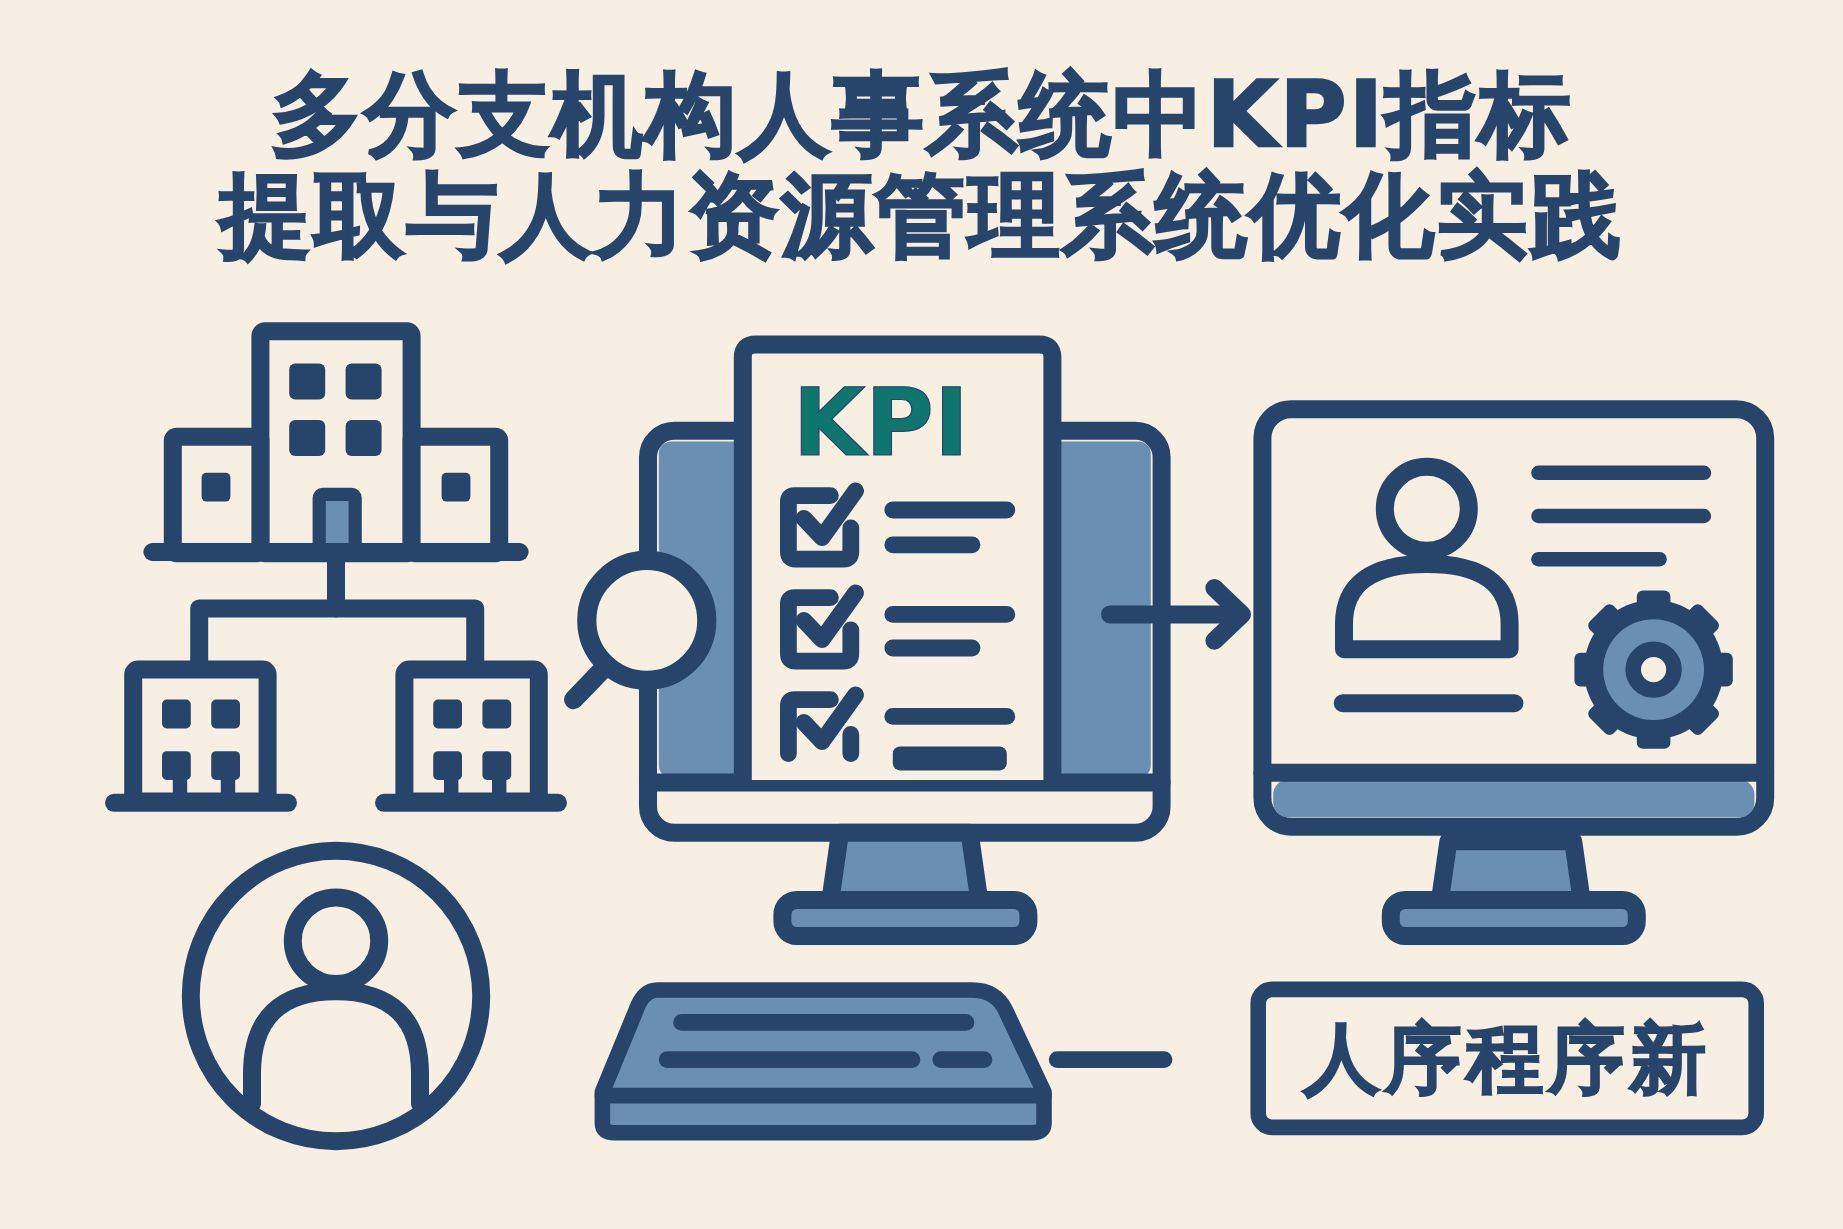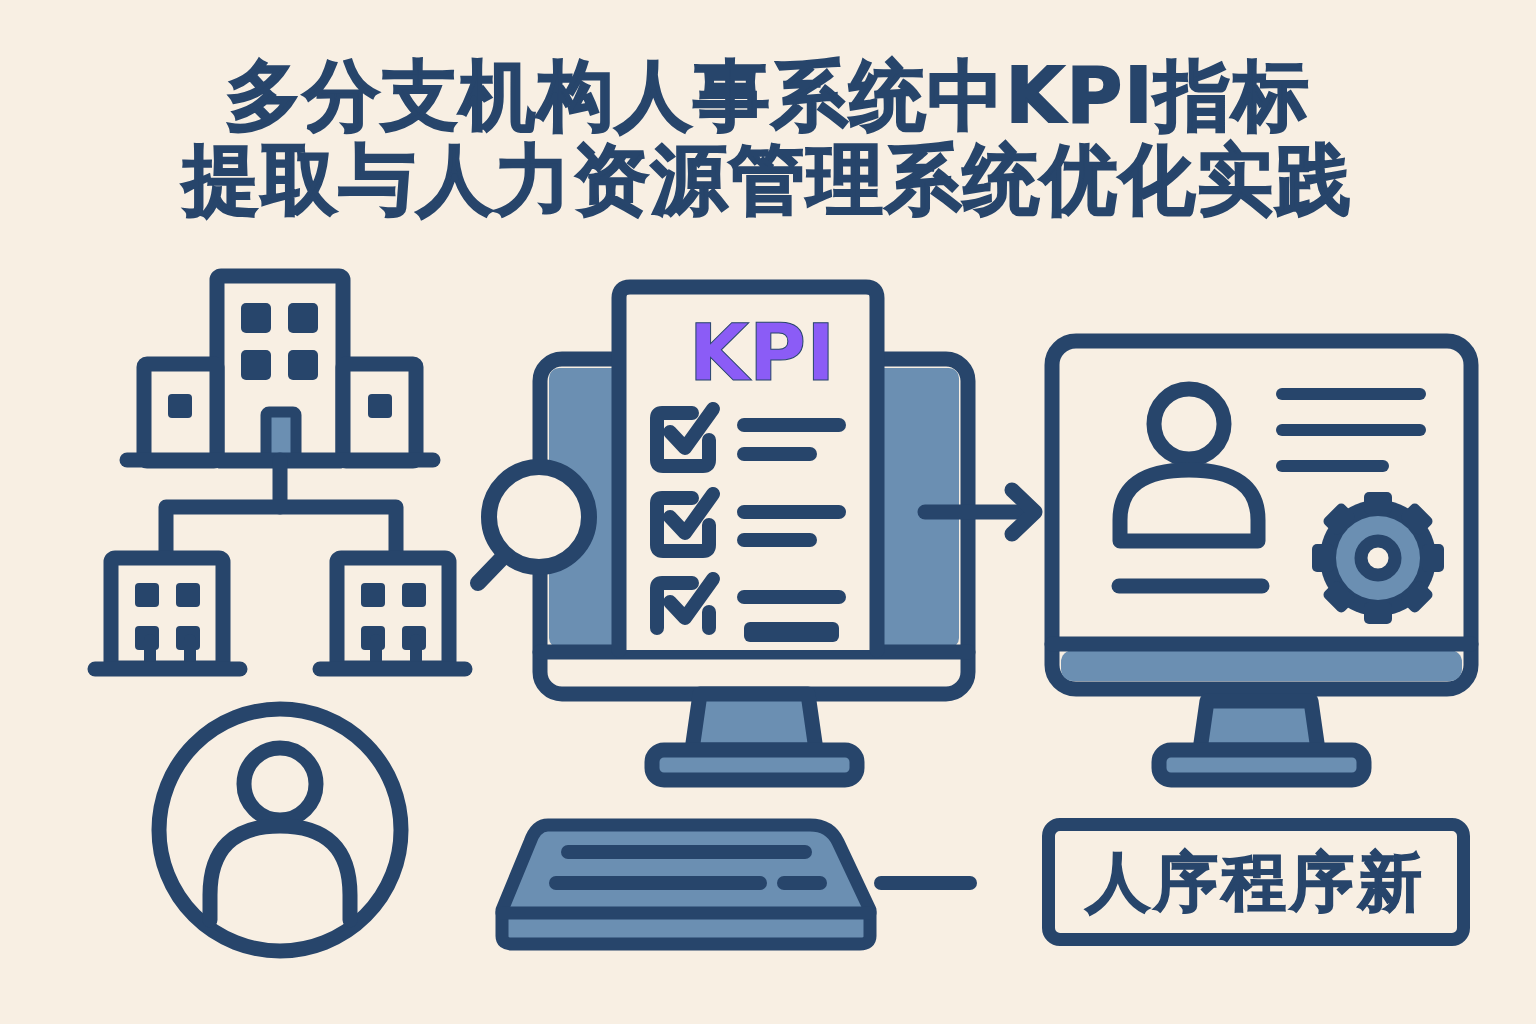--- a/index.html
+++ b/index.html
@@ -7,21 +7,21 @@
        font-family:"DejaVu Sans","Liberation Sans",sans-serif;}
   .title{position:absolute;left:0;width:1536px;text-align:center;color:#27456b;
          font-weight:bold;font-size:76px;letter-spacing:2px;line-height:1;
          -webkit-text-stroke:2px #27456b;}
   .t1{top:58px;}
   .t2{top:148px;font-family:Liberation Mono, monospace;}
   svg.art{position:absolute;left:0;top:0;}
   .label-box{position:absolute;left:1042px;top:818px;width:428px;height:128px;box-sizing:border-box;
              border:13px solid #27456b;border-radius:18px;display:flex;align-items:center;justify-content:center;}
   .label-text{color:#27456b;font-weight:bold;font-size:64px;letter-spacing:4px;-webkit-text-stroke:1.5px #27456b;}
-  .kpi-text{position:absolute;left:672px;top:314px;width:180px;text-align:center;color:#8b5cf6;
+  .kpi-text{position:absolute;left:644px;top:314px;width:180px;text-align:center;color:#0f766e;
             font-weight:bold;font-size:78px;line-height:1;-webkit-text-stroke:1px #27456b;}
 </style>
 </head>
 <body>
 
 <div class="title t1">多分支机构人事系统中KPI指标</div>
 <div class="title t2">提取与人力资源管理系统优化实践</div>
 
 <svg class="art" width="1536" height="1024" viewBox="0 0 1536 1024">
   <defs></defs>

